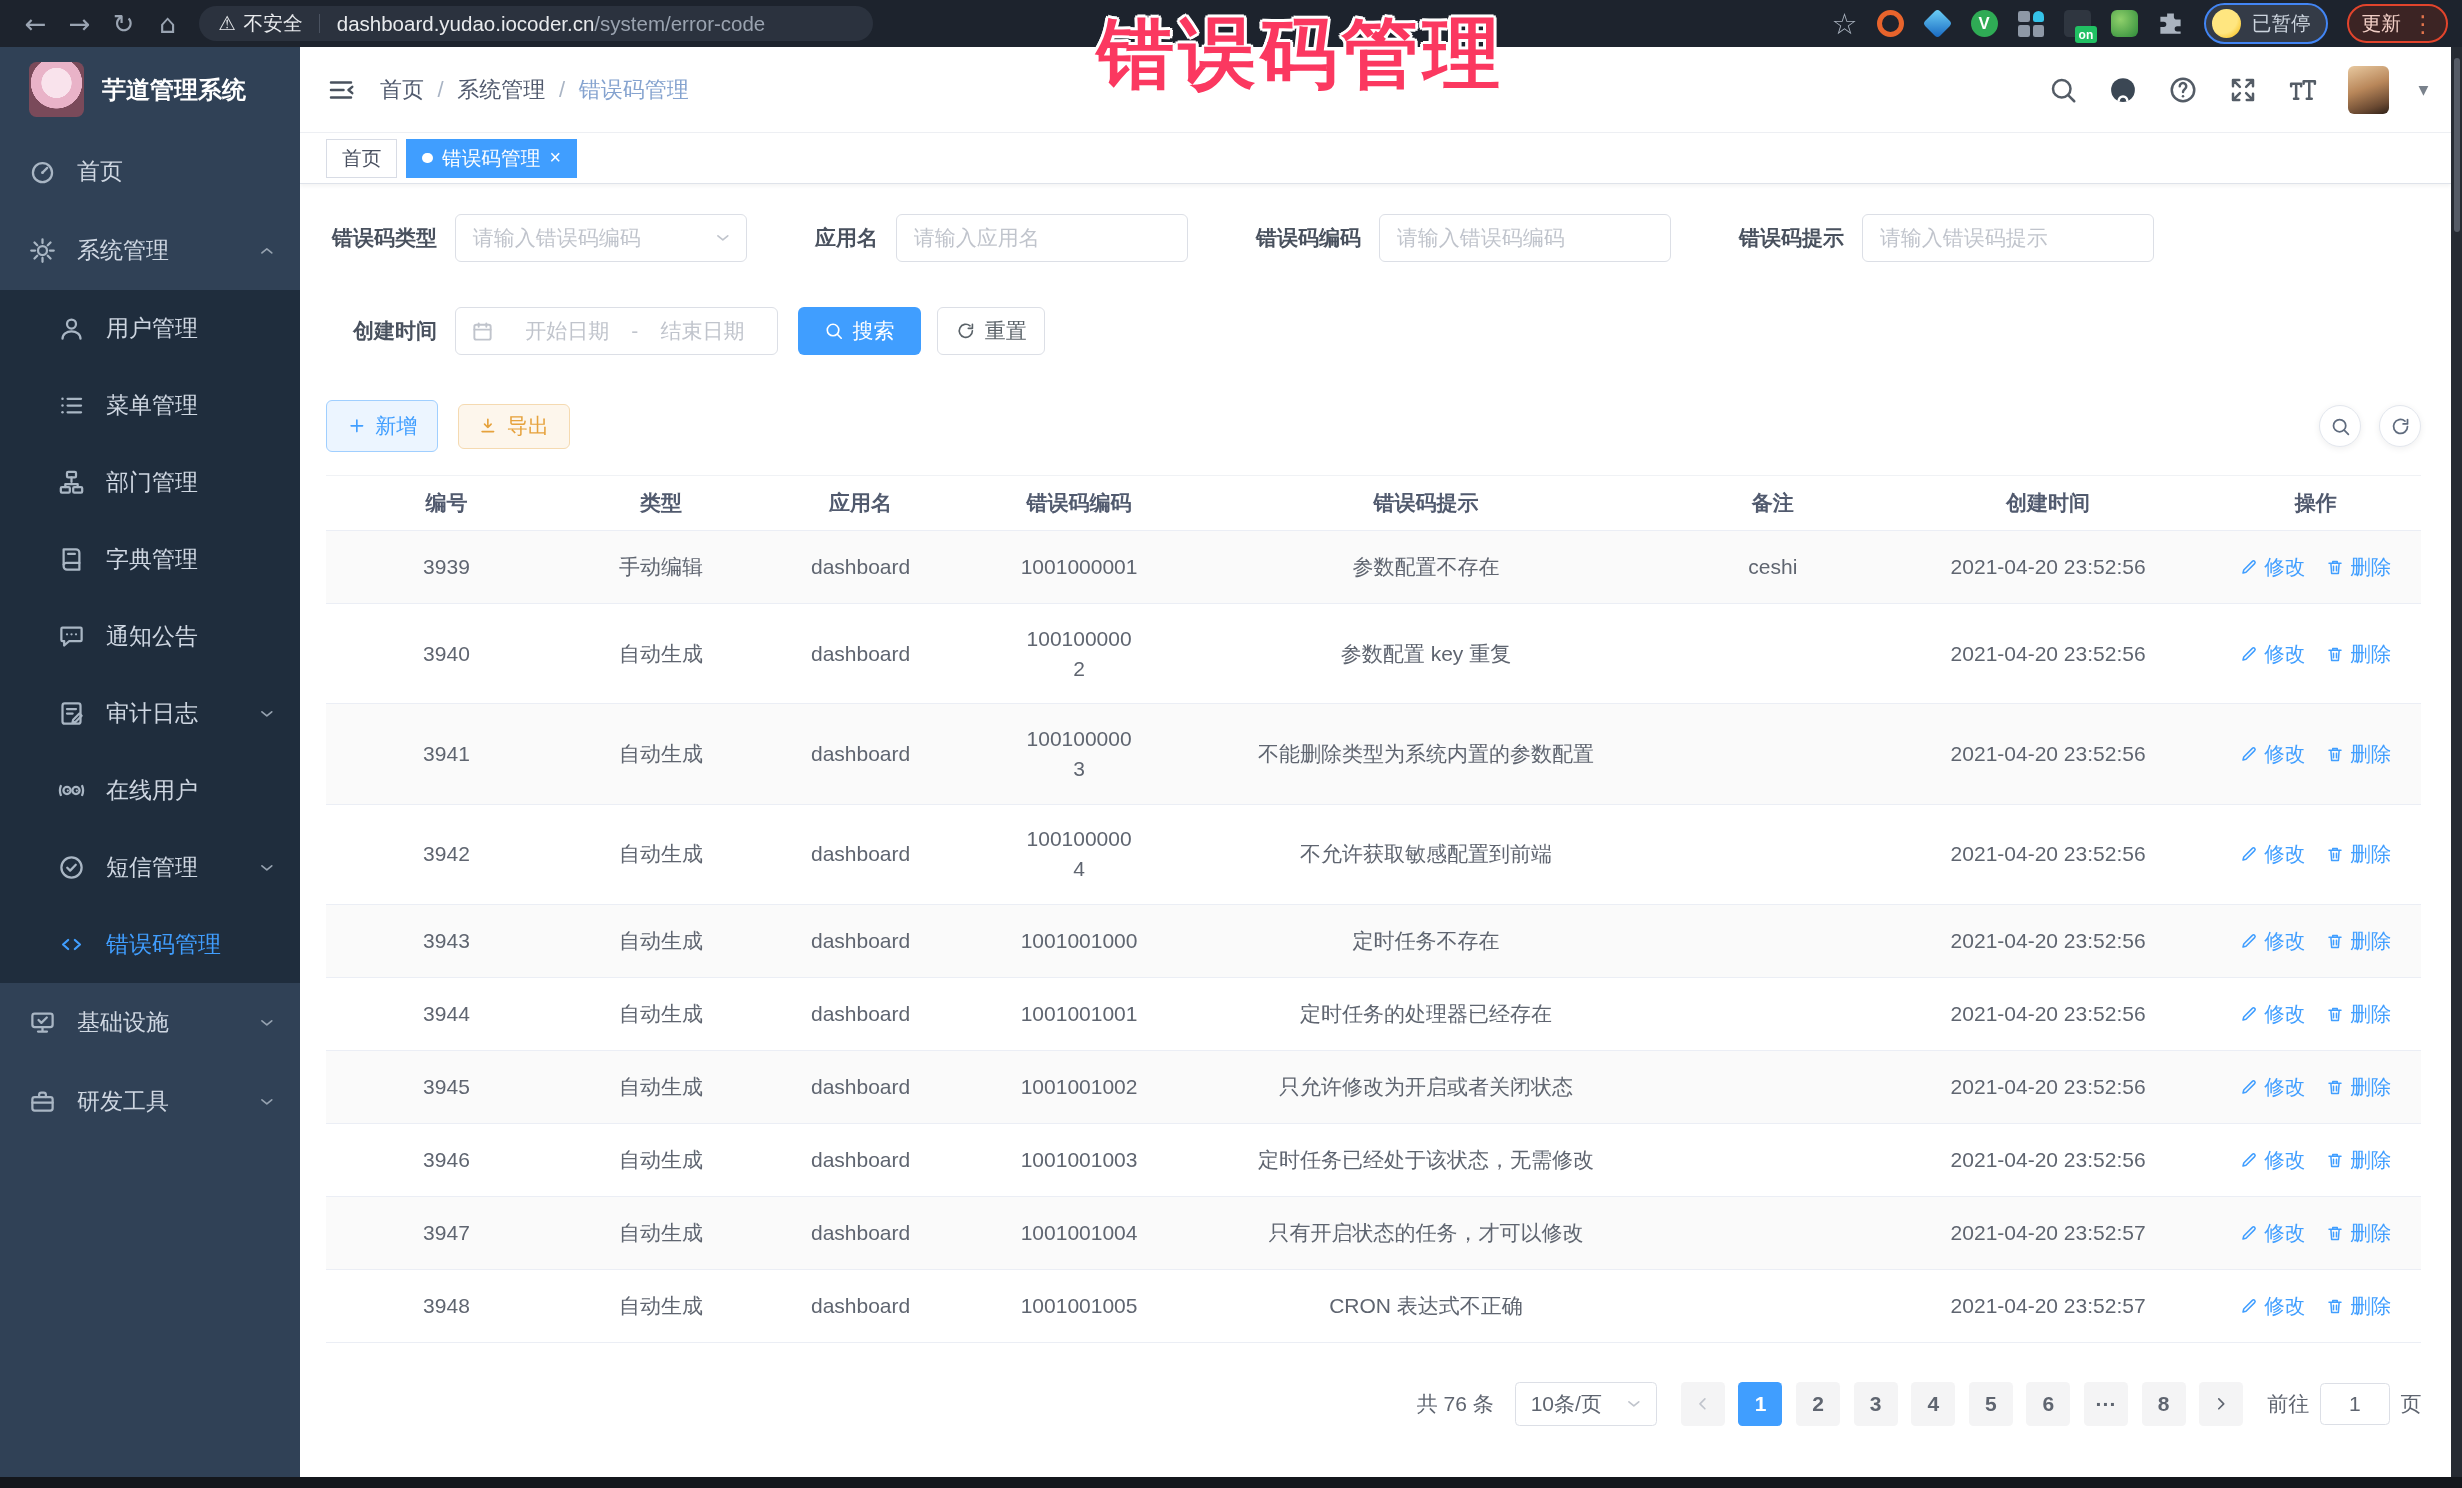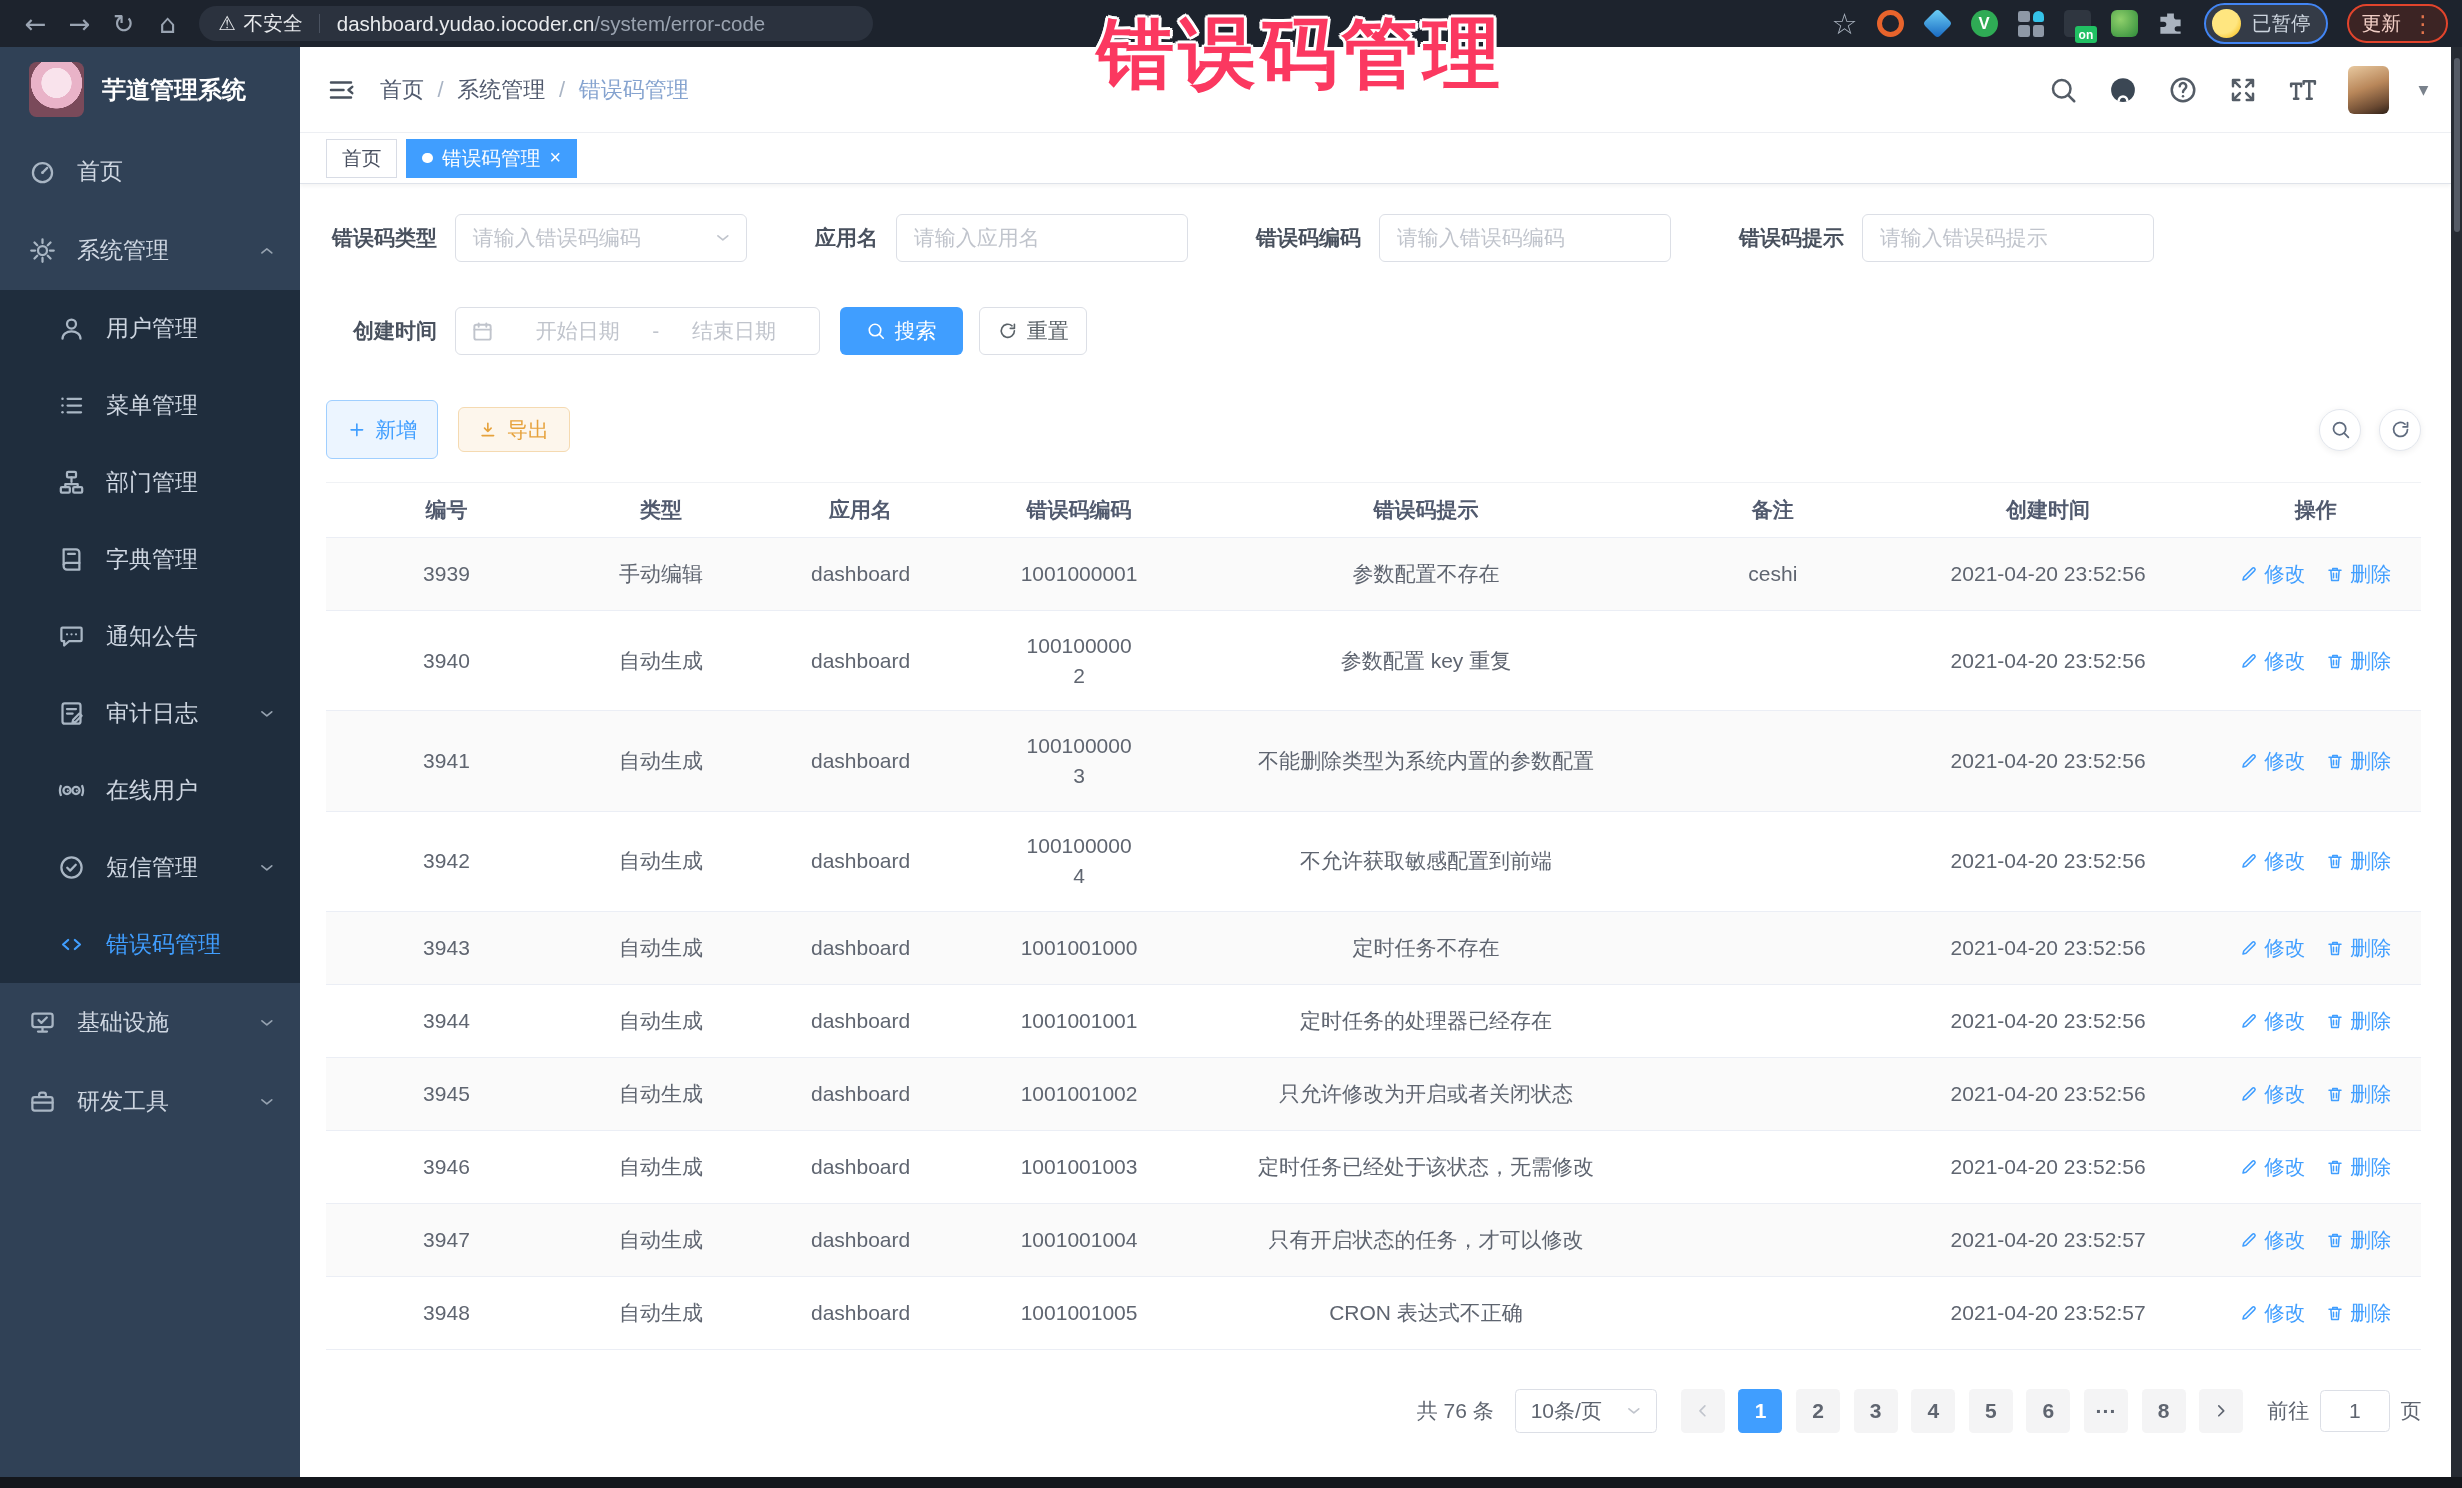--- a/index.html
+++ b/index.html
@@ -82,32 +82,32 @@
 
   .filter-row { display: flex; align-items: center; margin-bottom: 45px; }
   .f-item { display: flex; align-items: center; margin-right: 68px; }
   .f-label { font-size: 21px; font-weight: 700; color: #49515e; padding-right: 18px; white-space: nowrap; }
   .f-label.w170 { min-width: 129px; text-align: right; }
   .f-input { width: 292px; height: 48px; border: 0.8px solid #dcdfe6; border-radius: 6px; padding: 0 16.7px; font-size: 21px; color: #606266; background: #fff; outline: none; font-family: inherit; }
   .f-input::placeholder { color: #c0c4cc; }
   .select-box { width: 292px; height: 48px; border: 0.8px solid #dcdfe6; border-radius: 6px; display: flex; align-items: center; justify-content: space-between; padding: 0 13.6px 0 16.7px; background: #fff; cursor: pointer; }
   .select-box .ph { color: #c0c4cc; font-size: 21px; white-space: nowrap; }
   .sel-caret { width: 19.7px; height: 19.7px; color: #c0c4cc; flex: none; }
-  .date-box { width: 365px; height: 48px; border: 0.8px solid #dcdfe6; border-radius: 6px; display: flex; align-items: center; padding: 0 15px; background: #fff; cursor: pointer; }
+  .date-box { width: 323px; height: 48px; border: 0.8px solid #dcdfe6; border-radius: 6px; display: flex; align-items: center; padding: 0 15px; background: #fff; cursor: pointer; }
   .cal-icon { width: 23px; height: 23px; color: #c0c4cc; margin-right: 13.6px; flex: none; }
   .date-ph { color: #c0c4cc; font-size: 21px; flex: 1; text-align: center; white-space: nowrap; }
   .date-sep { color: #c0c4cc; font-size: 21px; padding: 0 4.5px; }
 
   .btn { display: inline-flex; align-items: center; justify-content: center; gap: 9px; height: 48px; border-radius: 6px; font-size: 21px; cursor: pointer; border: 0.8px solid transparent; white-space: nowrap; }
   .btn-ic { width: 19.7px; height: 19.7px; flex: none; }
   .btn-search { background: #409eff; color: #fff; width: 123px; margin-left: 19.7px; }
   .btn-reset { background: #fff; border-color: #dcdfe6; color: #5a6268; width: 108px; margin-left: 16.7px; }
 
   .toolbar { display: flex; align-items: center; margin-bottom: 23px; }
-  .btn-add { background: #ecf5ff; border-color: #a0cfff; color: #409eff; width: 112px; height: 59px; }
+  .btn-add { background: #ecf5ff; border-color: #a0cfff; color: #409eff; width: 112px; height: 52px; }
   .btn-export { background: #fdf6ec; border-color: #f5dab1; color: #e6a23c; width: 112px; height: 45px; margin-left: 19.7px; }
   .tool-right { margin-left: auto; display: flex; gap: 18px; }
   .circle-btn { width: 42px; height: 42px; border-radius: 50%; background: #fff; border: 0.8px solid #e3e7ee; box-shadow: 0 1.5px 7.6px rgba(0,0,0,0.07); display: flex; align-items: center; justify-content: center; color: #5f6b7e; cursor: pointer; }
   .circle-ic { width: 21px; height: 21px; }
 
   
   .table { border-top: 1.5px solid #f0f2f5; font-size: 21px; }
   .thead { display: flex; align-items: center; min-height: 55px; border-bottom: 0.8px solid #ebeef5; color: #515a6e; font-weight: 600; }
   .th, .td { text-align: center; padding: 0 7.6px; }
   .c1 { width: 242px; } .c2 { width: 189px; } .c3 { width: 212px; } .c4 { width: 227px; }

